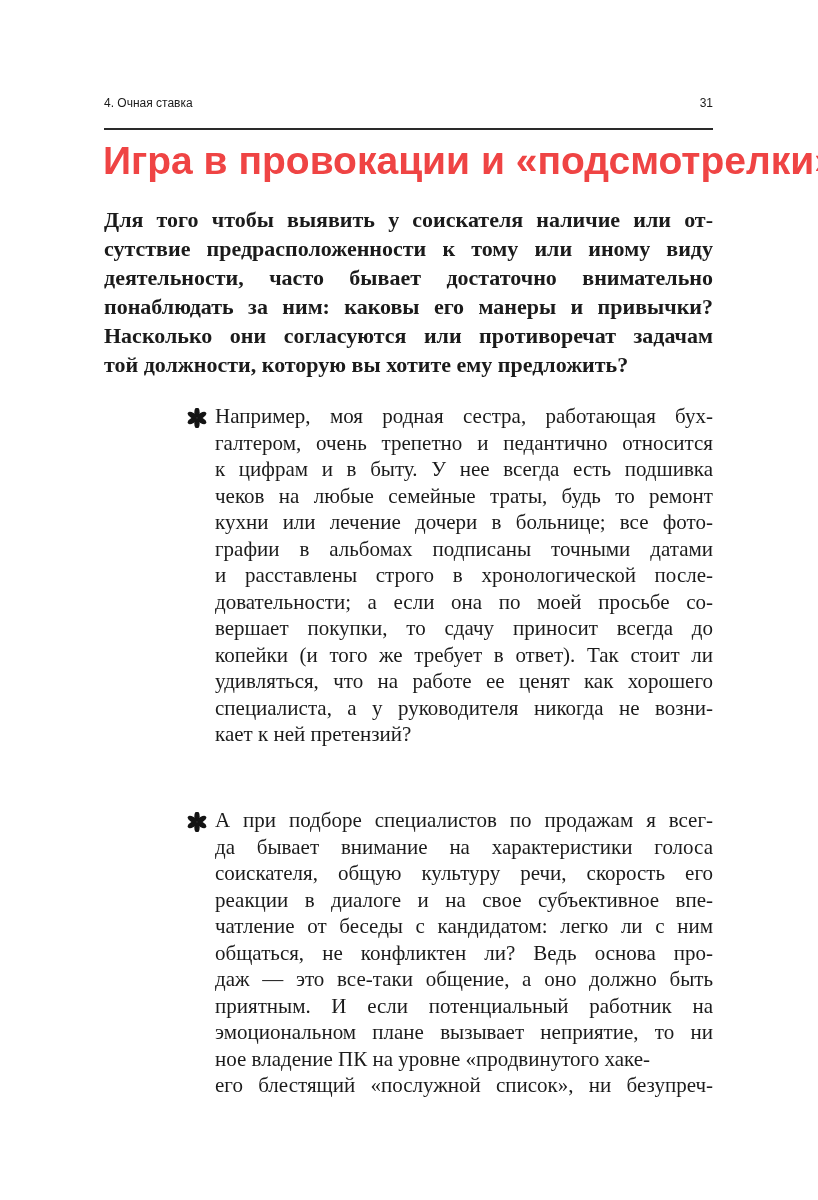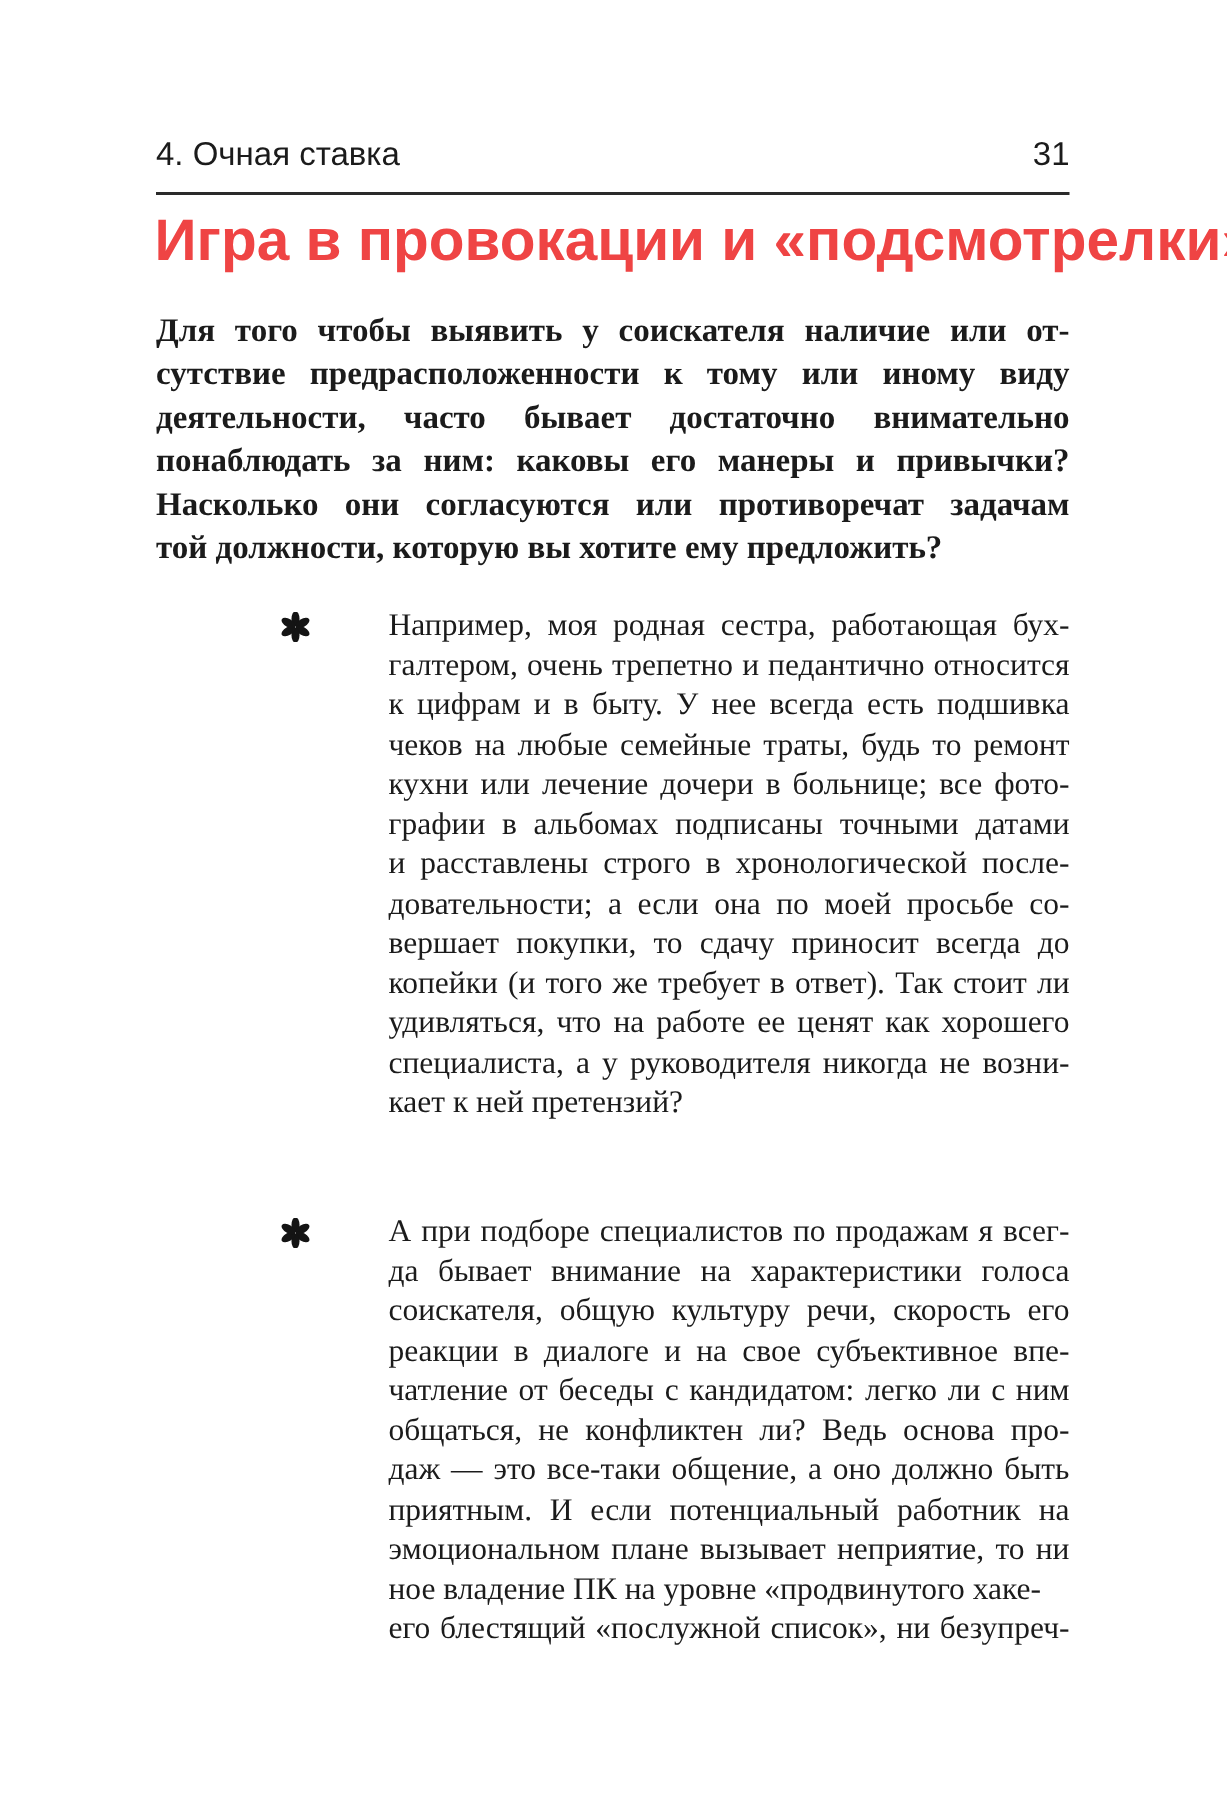--- a/index.html
+++ b/index.html
@@ -19,21 +19,21 @@
   }
   
   .running-head {
     position: absolute;
     left: 104px; top: 93px;
     width: 609px;
     display: flex;
     justify-content: space-between;
     align-items: baseline;
     font-family: "Liberation Sans", sans-serif;
-    font-size: 22px;
+    font-size: 12px;
     line-height: 20px;
     color: #1b1b1b;
     gap: 20px;
   }
   .head-rule {
     position: absolute;
     left: 104px; top: 128px;
     width: 609px;
     height: 2px;
     background: #2a2a2a;
@@ -85,21 +85,20 @@
     display: inline-block;
   }
   .bullet .marker svg { display: block; }
   .bullet .btext {
     margin-left: 111px;
     font-size: 21px;
   }
   .bullet .btext .tline {
     height: 26.5px;
     line-height: 26.5px;
-    margin-left: 44px;
   }
 </style>
 </head>
 <body>
 
 <div class="page">
 
   <header class="running-head">
     <span>4. Очная ставка</span>
     <span>31</span>

